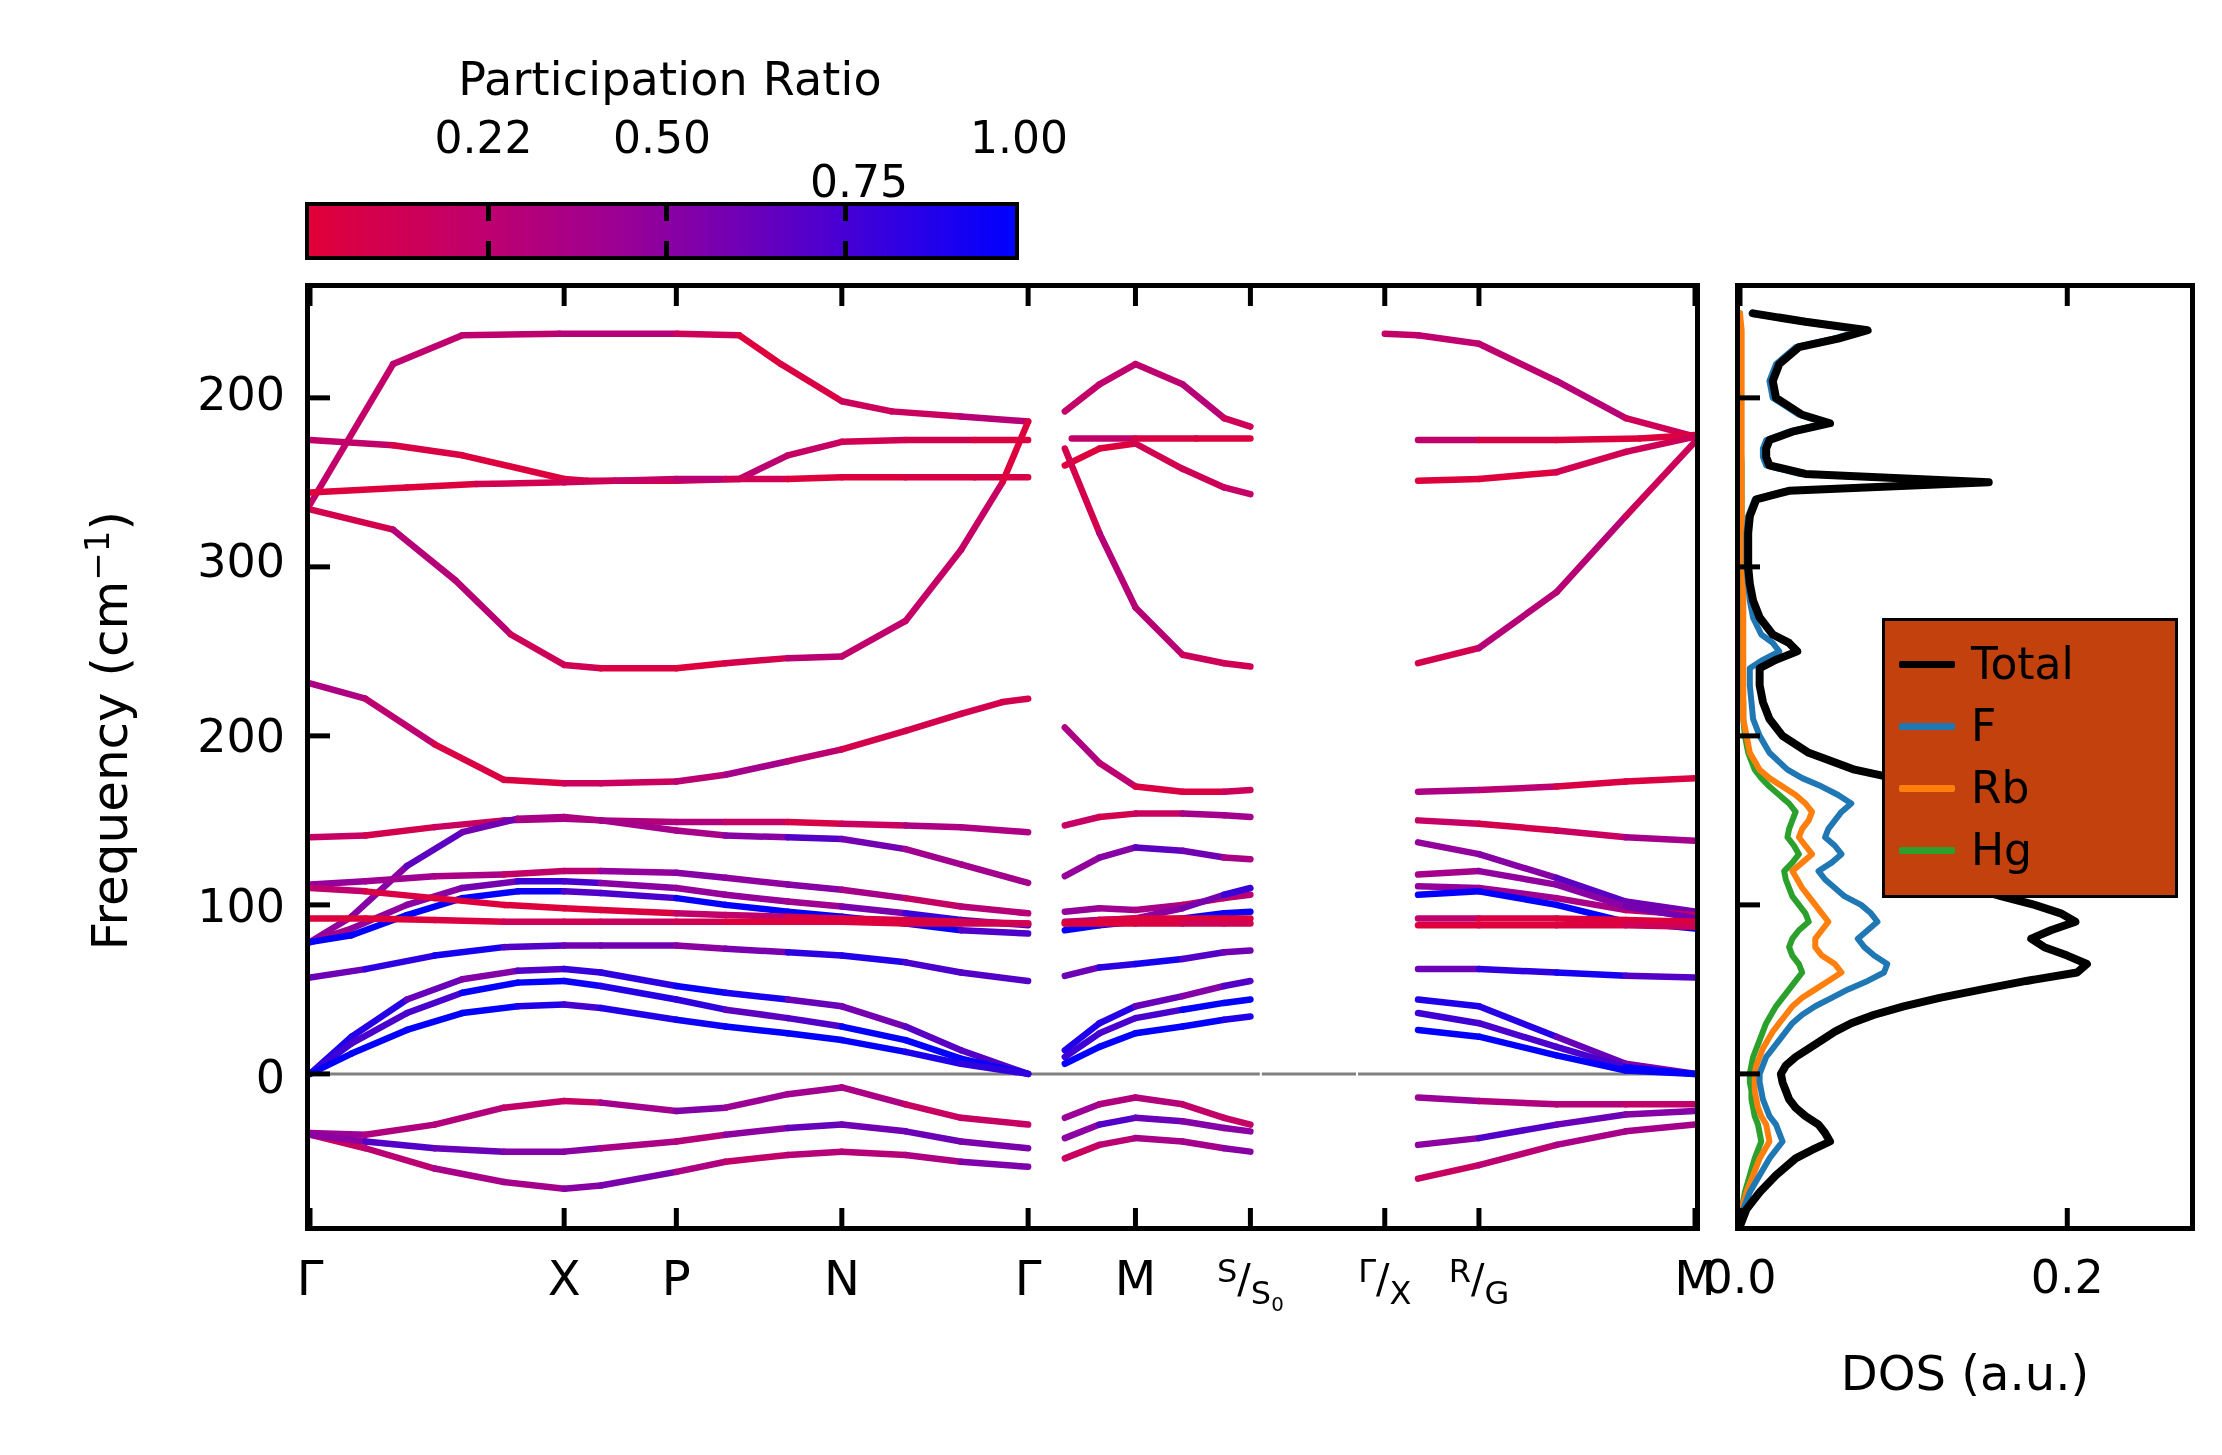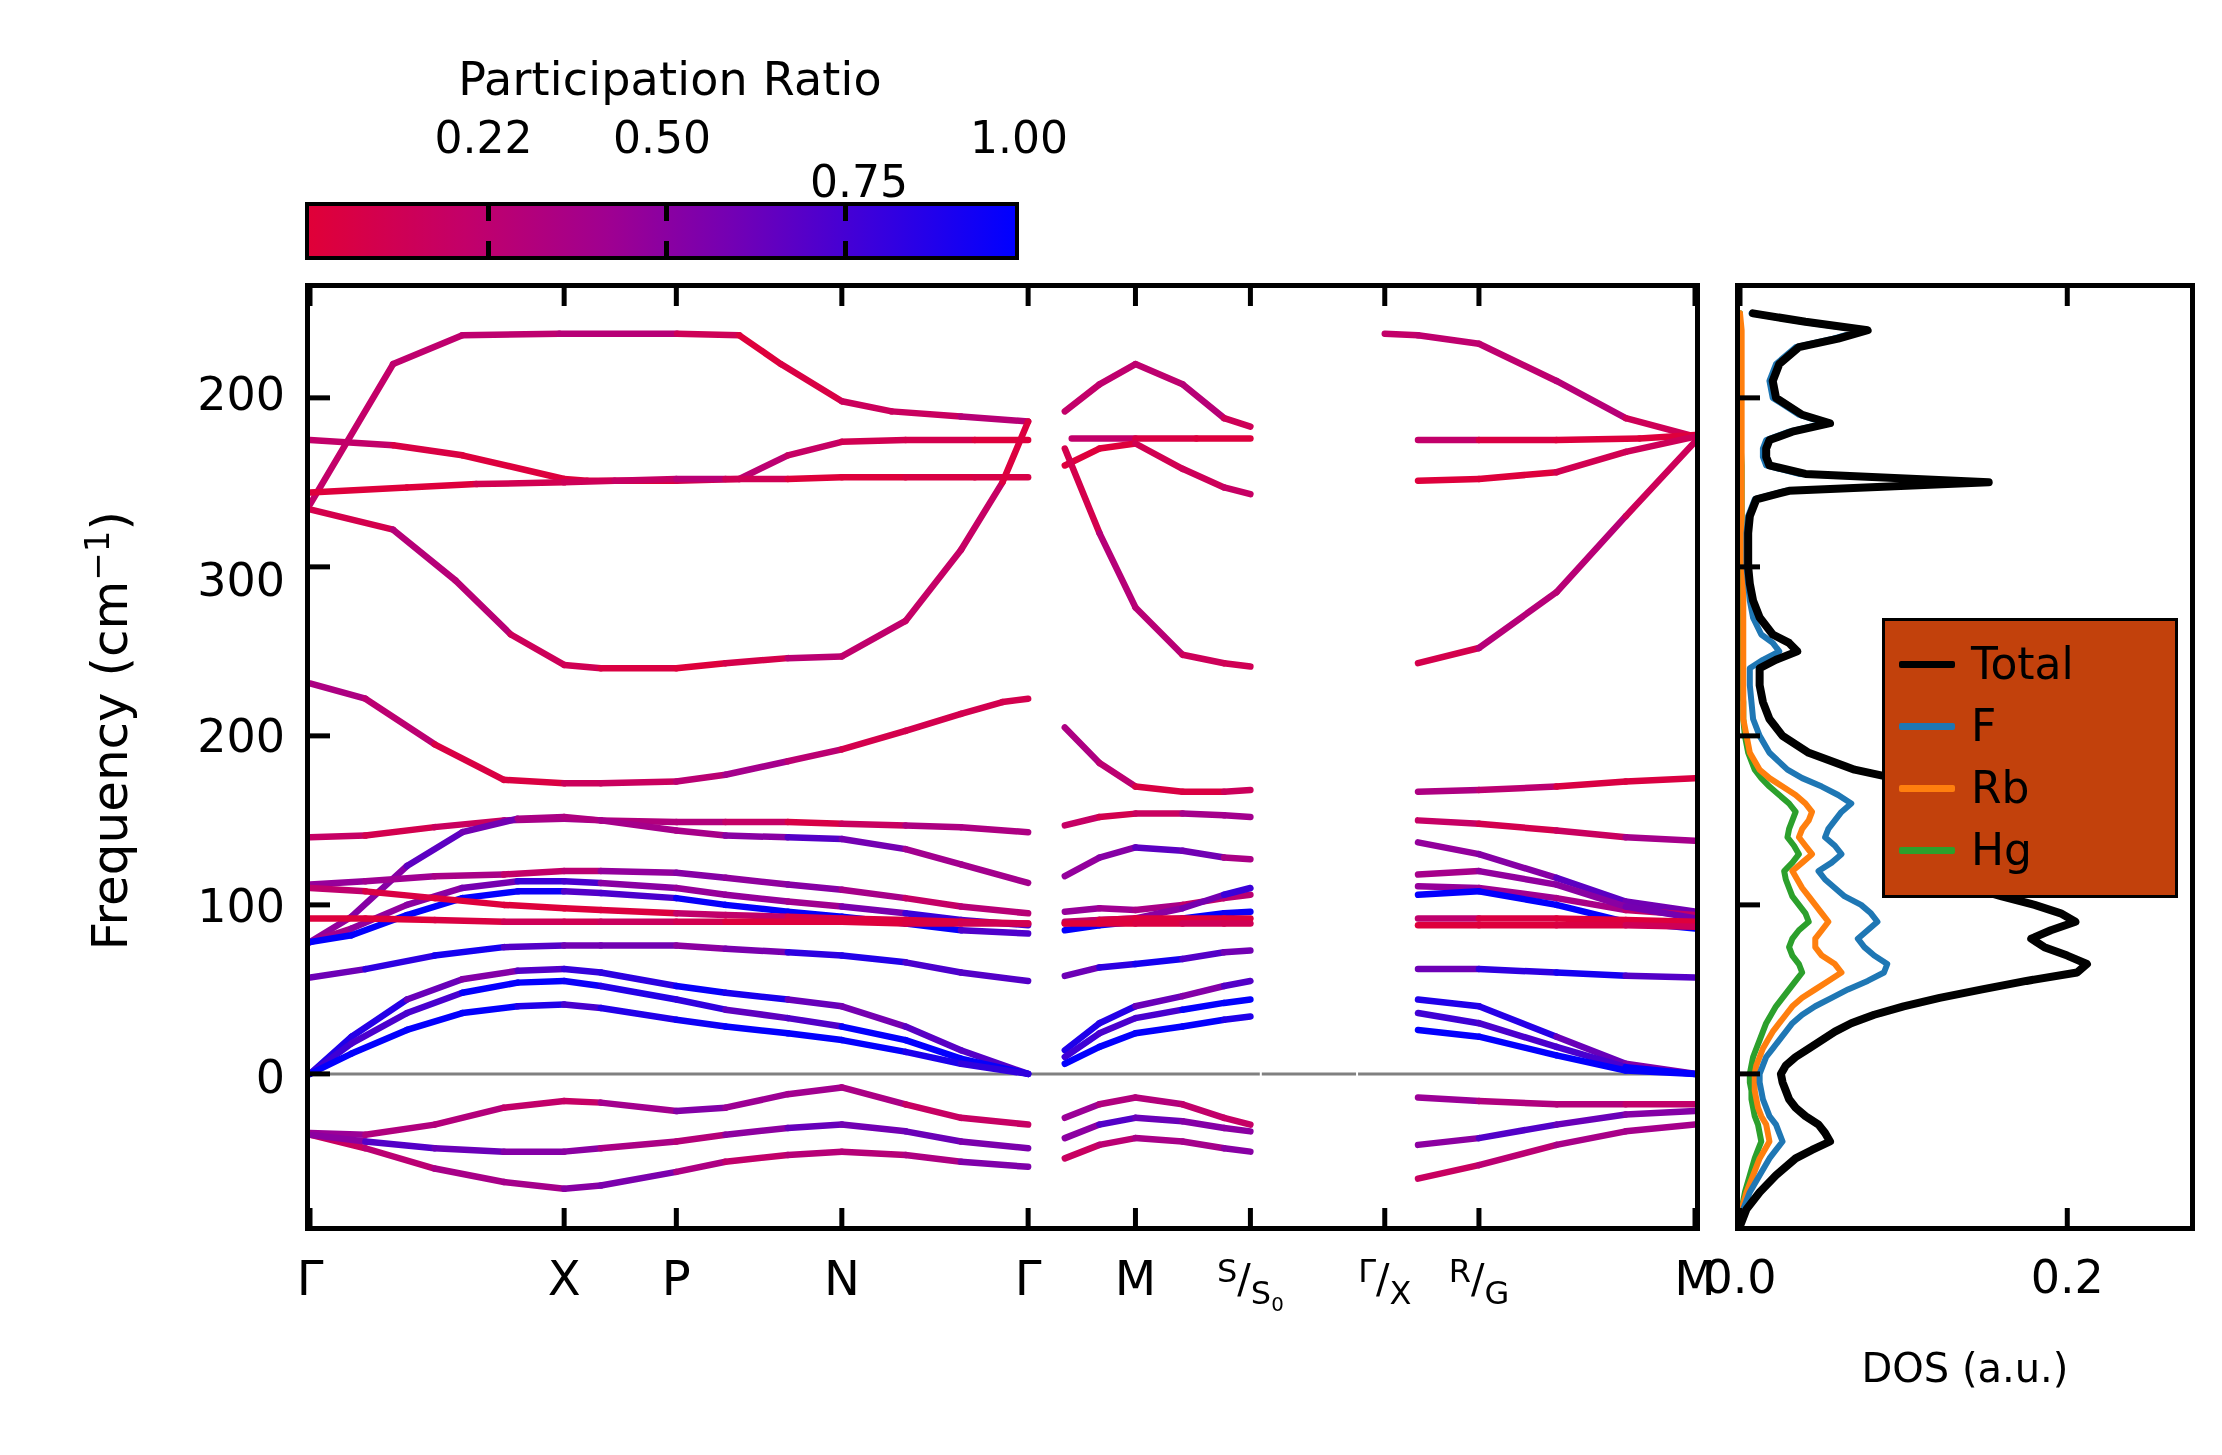--- a/index.html
+++ b/index.html
@@ -136,21 +136,21 @@
   #dos-xticklabels .xt {
     position: absolute; top: 0;
     transform: translateX(-50%);
     font-size: 46px;
     white-space: nowrap;
   }
   #dos-xlabel {
     left: 1735px; top: 1345px;
     width: 460px;
     text-align: center;
-    font-size: 40px;
+    font-size: 48px;
     white-space: nowrap;
   }
 
   
   #dos-legend {
     left: 1882px; top: 618px;
     width: 296px;
     border: 3px solid #000;
     background: #c2410c;
     box-sizing: border-box;
@@ -193,21 +193,21 @@
     </div>
 
   <div class="abs" id="ylabel">
     <span>Frequency (cm</span><sup>−1</sup><span>)</span>
   </div>
 
   <div class="abs" id="ytick-labels">
       <div class="ytick-label" style="top: 794.27px;">0</div>
       <div class="ytick-label" style="top: 623.459px;">100</div>
       <div class="ytick-label" style="top: 452.649px;">200</div>
-      <div class="ytick-label" style="top: 297px; margin-left: 41px;">300</div>
+      <div class="ytick-label" style="top: 278px; margin-left: 41px;">300</div>
       <div class="ytick-label" style="top: 111.027px;">200</div>
     </div>
 
   <div class="abs" id="band-panel">
     <svg id="band-svg" viewBox="0 0 1385 938" preserveAspectRatio="none">
         <line x1="0" y1="785.8918918918919" x2="1385" y2="785.8918918918919" stroke="#808080" stroke-width="3"></line>
         <rect x="949.8025" y="0" width="2" height="938" fill="#ffffff"></rect>
         <rect x="1046.06" y="0" width="2" height="938" fill="#ffffff"></rect>
         <g>
           <line x1="0" y1="216.33153153153148" x2="83.1" y2="76.05405405405395" stroke="rgb(195,0,105)" stroke-width="6.5" stroke-linecap="round"></line>

